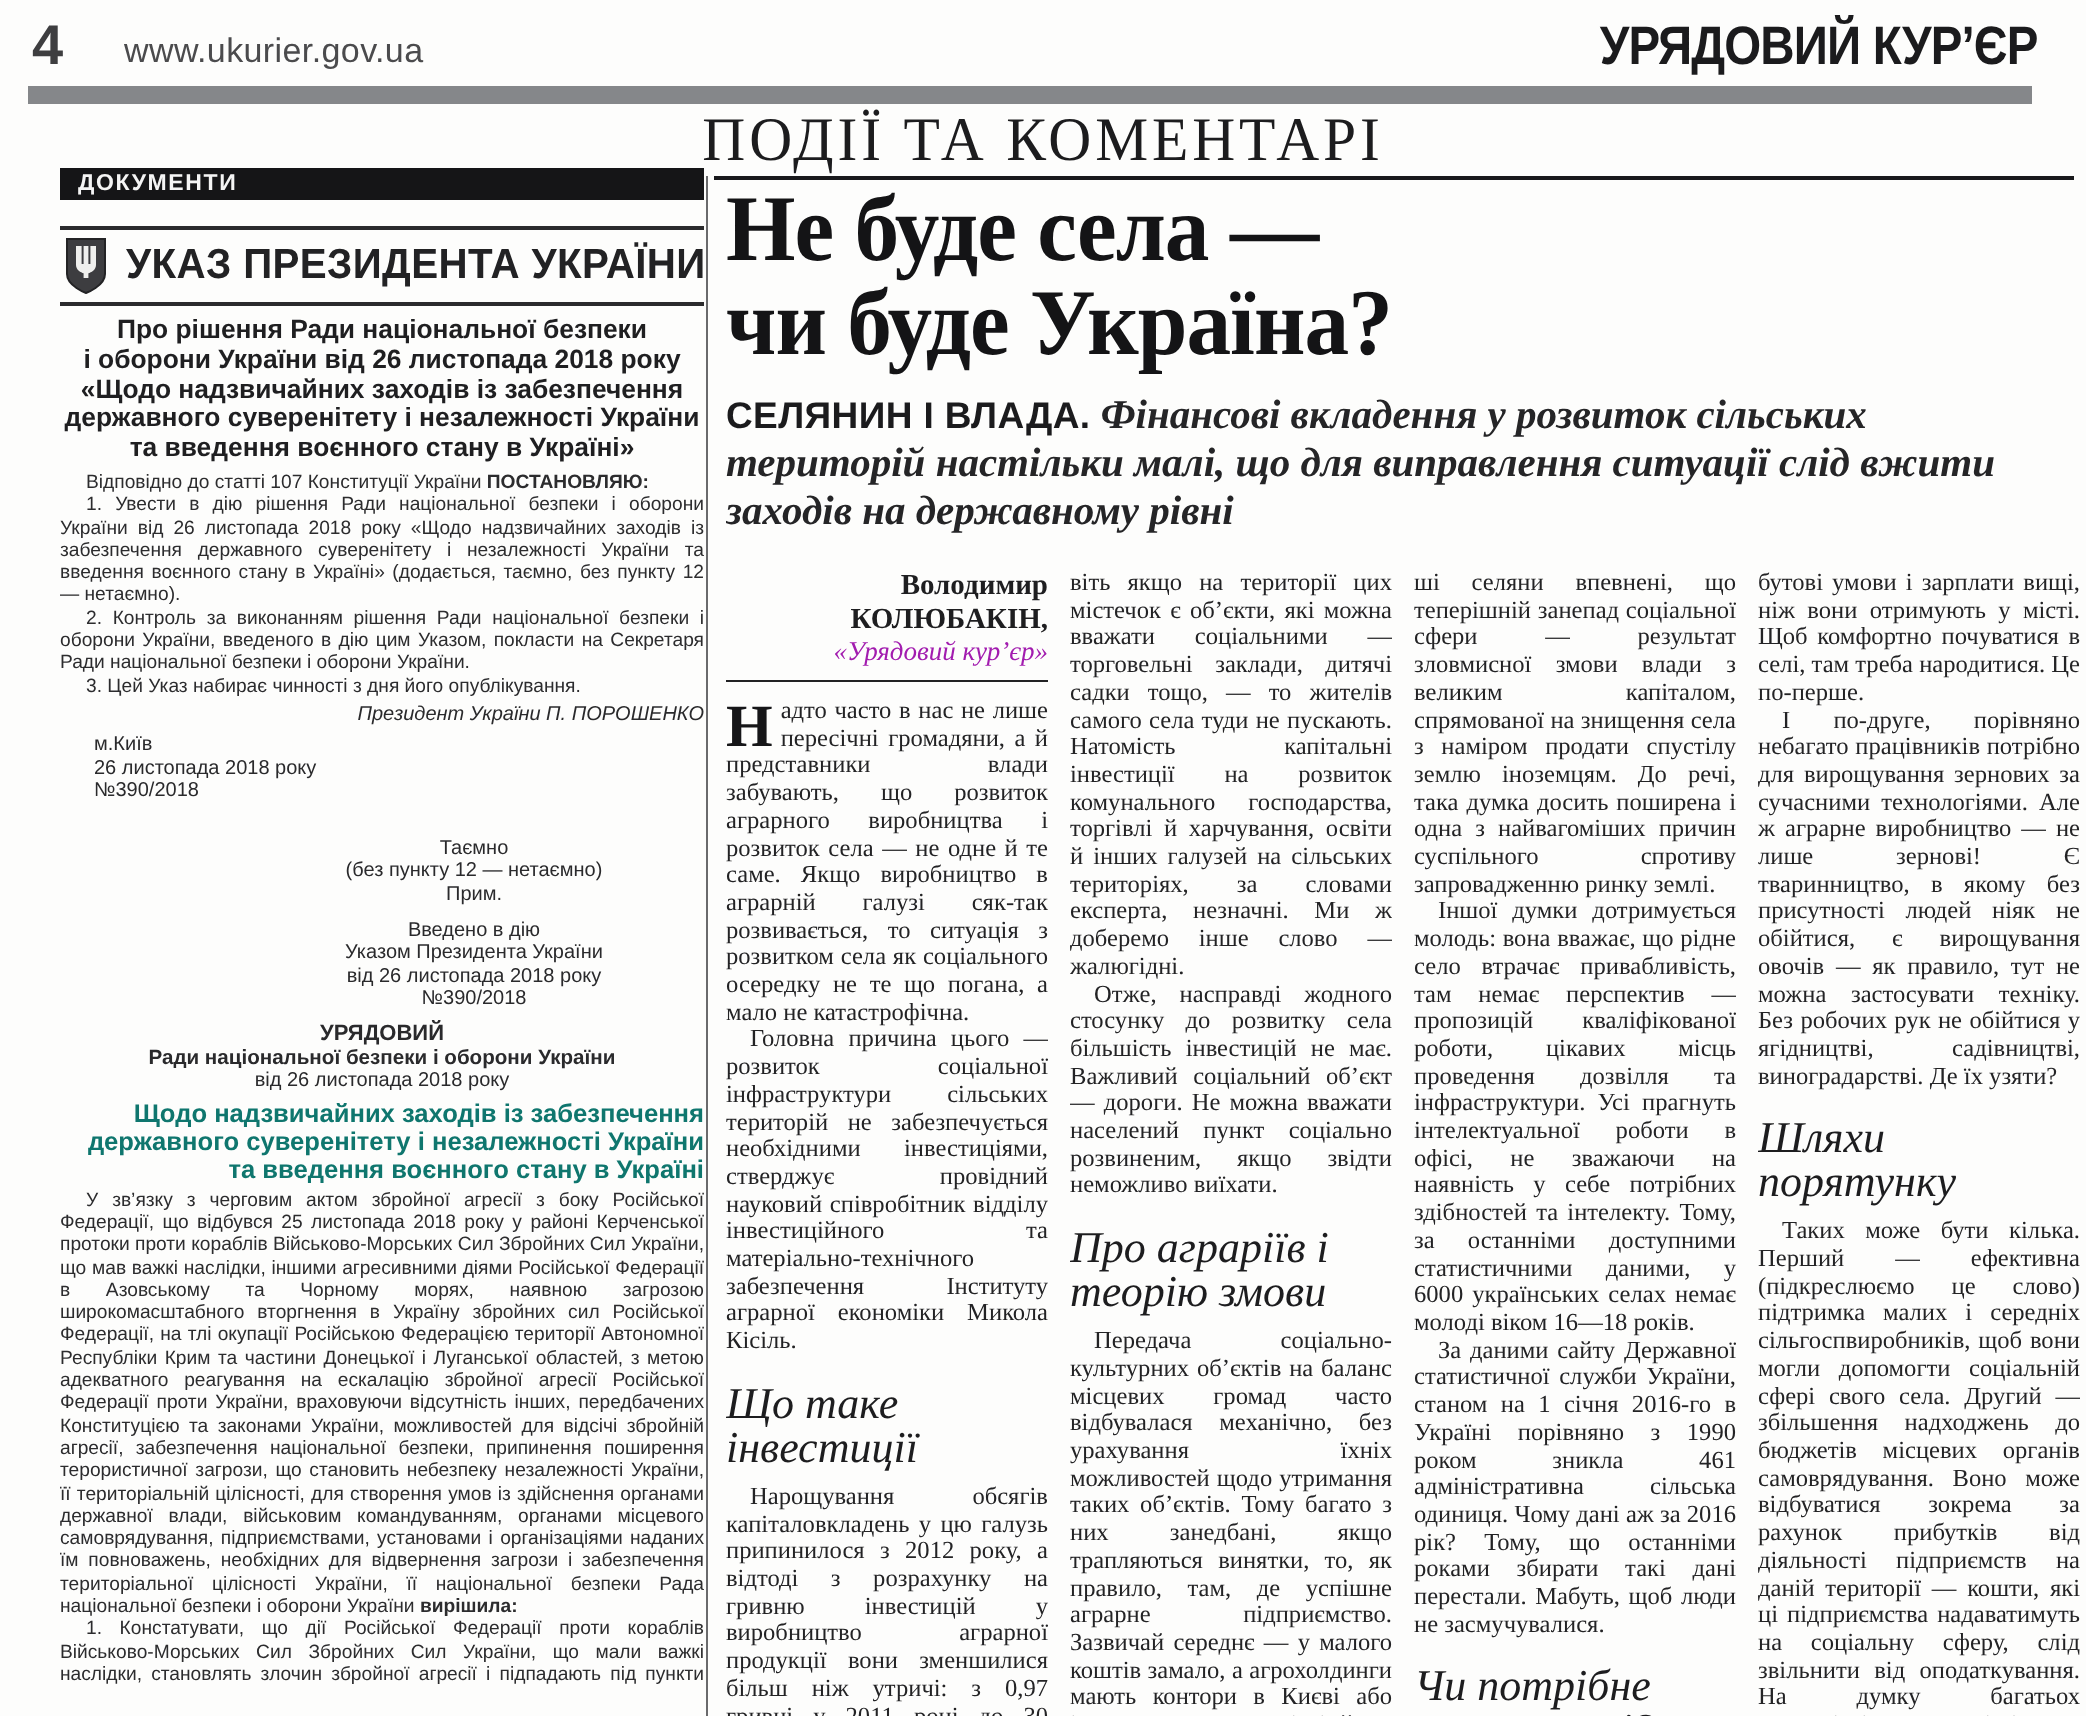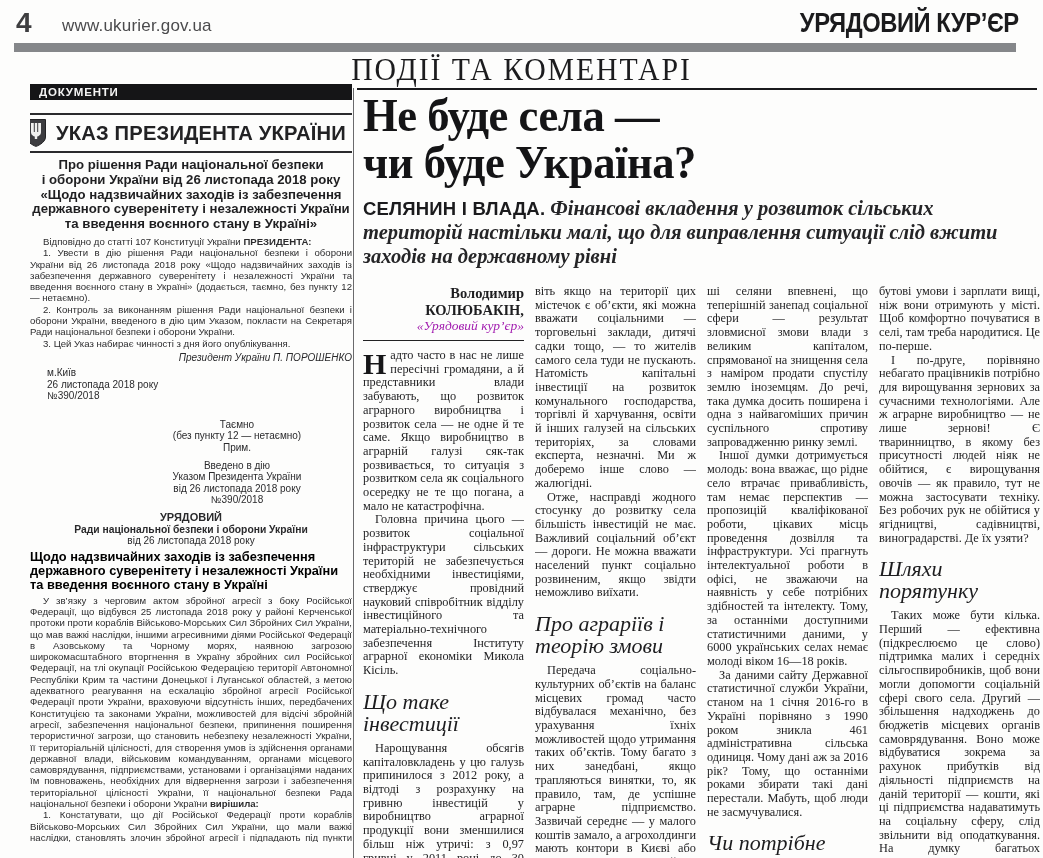--- a/index.html
+++ b/index.html
@@ -19,36 +19,36 @@
                    font:31px/33px "Liberation Serif",serif; color:#1c1c1e; letter-spacing:2px;
                    transform:scaleX(.96); }
   .article-rule { position:absolute; left:357px; top:88px; width:680px; height:2px; background:#19191c; }
   .v-divider { position:absolute; left:353px; top:88px; width:1px; height:770px; background:#6a6a6c; }
 
   
   .doc-col { position:absolute; left:30px; top:84px; width:322px; height:758px; overflow:hidden; }
   .doc-banner { height:16px; background:#151517; color:#f4f4f4; font:bold 11.5px/16px "Liberation Sans",sans-serif;
                 padding-left:9px; letter-spacing:.8px; }
   .decree-titlebox { margin-top:13px; border-top:2px solid #2b2b2d; border-bottom:2px solid #2b2b2d;
-                     padding:3px 2px; display:flex; align-items:center; gap:9px;justify-content:center; }
+                     padding:3px 2px; display:flex; align-items:center; gap:9px; }
   .shield { flex:0 0 auto; display:block; }
   .decree-title { font:bold 21px/24px "Liberation Sans",sans-serif; color:#222224; letter-spacing:.2px;
                   transform:scaleX(.96); transform-origin:left; white-space:nowrap; }
   .decree-heading { margin:5px 1px 4px; text-align:center; font:bold 13.2px/14.8px "Liberation Sans",sans-serif; color:#1f1f21; }
   .doc-col p { font:9.6px/11.3px "Liberation Sans",sans-serif; text-align:justify; text-indent:13px; color:#2c2c2e; }
   .signature { text-align:right; font:italic 10px/12px "Liberation Sans",sans-serif; color:#2a2a2c; margin:3px 0 3px; }
   .issued div { font:10px/11.6px "Liberation Sans",sans-serif;padding-left:17px; }
   .secrecy, .enacted { margin:17px 0 0 92px; width:calc(100% - 92px); text-align:center; }
   .secrecy div, .enacted div { font:10px/11.6px "Liberation Sans",sans-serif; }
   .enacted { margin-top:6px; }
   .rish { margin:6px 0 3px; text-align:center; }
   .rish div { font:10px/11.8px "Liberation Sans",sans-serif; }
   .rish div:nth-child(1) { font-weight:bold; font-size:11px; }
   .rish div:nth-child(2) { font-weight:bold; font-size:10.3px; }
-  .decision-title { margin:3px 0 3px; text-align:left; font:bold 12.8px/13.8px "Liberation Sans",sans-serif; color:#000000; }
+  .decision-title { margin:3px 0 3px; text-align:right; font:bold 12.8px/13.8px "Liberation Sans",sans-serif; color:#0f766e; }
 
   
   .article { position:absolute; left:363px; top:92px; width:677px; height:766px; overflow:hidden; }
   .headline div { font:bold 47px/47px "Liberation Serif",serif; color:#141416;
                   transform:scaleX(.95); transform-origin:left; letter-spacing:-0.5px; }
   .lead { margin-top:10px; width:655px; font:bold italic 20.5px/24px "Liberation Serif",serif; color:#252527; }
   .kicker { font:bold 18.5px "Liberation Sans",sans-serif; font-style:normal; color:#1b1b1d; letter-spacing:.2px; }
   .cols { display:flex; gap:11px; margin-top:17px; height:575px; overflow:hidden; }
   .col { flex:1 1 0; overflow:hidden; }
   .byline { text-align:right; font-family:"Liberation Serif",serif; padding-bottom:6px;
@@ -86,21 +86,21 @@
 
     <div class="decree-heading">
         <div>Про рішення Ради національної безпеки</div>
         <div>і оборони України від 26 листопада 2018 року</div>
         <div>«Щодо надзвичайних заходів із забезпечення</div>
         <div>державного суверенітету і незалежності України</div>
         <div>та введення воєнного стану в Україні»</div>
       </div>
 
     <div>
-        <p><span>Відповідно до статті 107 Конституції України </span><span style="font-weight: bold;">ПРЕЗИДЕНТА:</span></p>
+        <p><span>Відповідно до статті 107 Конституції України </span><span style="font-weight: bold;">ПОСТАНОВЛЯЮ:</span></p>
         <p><span>1. Увести в дію рішення Ради національної безпеки і оборони України від 26 листопада 2018 року «Щодо надзвичайних заходів із забезпечення державного суверенітету і незалежності України та введення воєнного стану в Україні» (додається, таємно, без пункту 12 — нетаємно).</span></p>
         <p><span>2. Контроль за виконанням рішення Ради національної безпеки і оборони України, введеного в дію цим Указом, покласти на Секретаря Ради національної безпеки і оборони України.</span></p>
         <p><span>3. Цей Указ набирає чинності з дня його опублікування.</span></p>
       </div>
 
     <div class="signature">Президент України  П. ПОРОШЕНКО</div>
 
     <div class="issued">
         <div>м.Київ</div>
         <div>26 листопада 2018 року</div>

